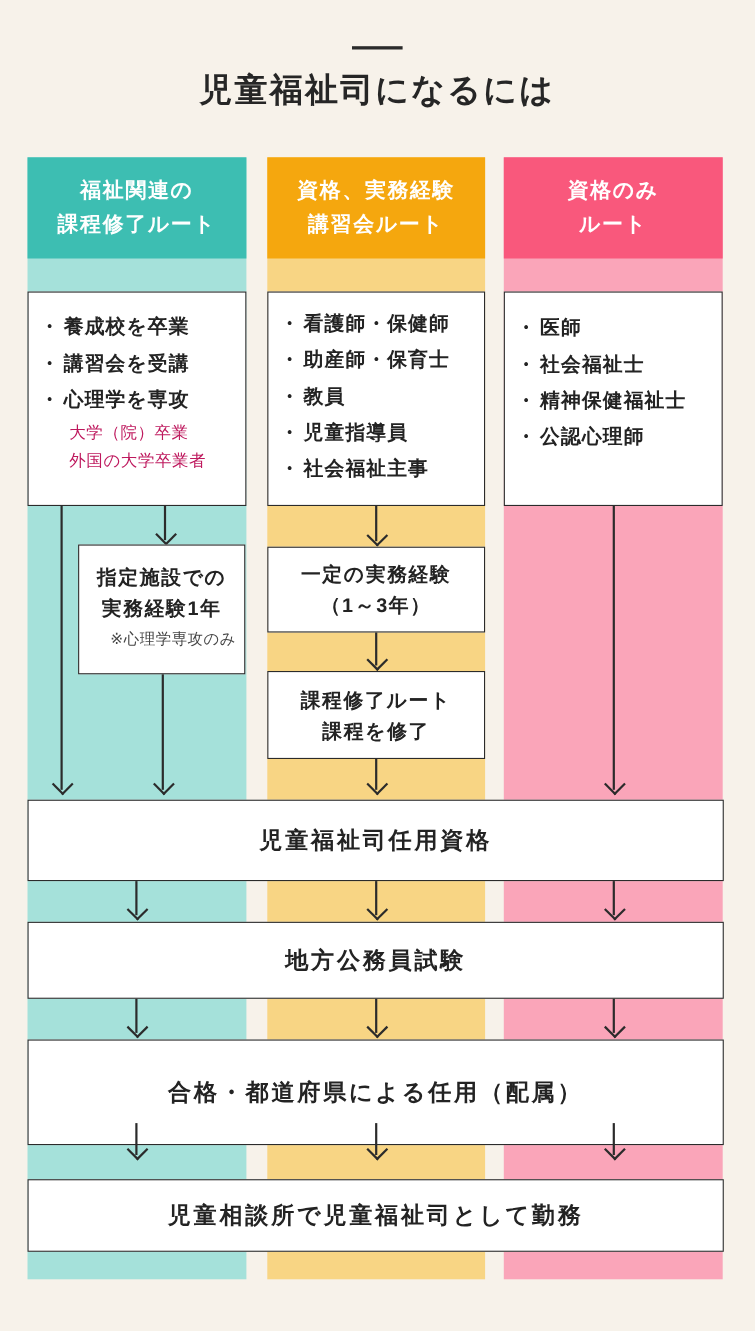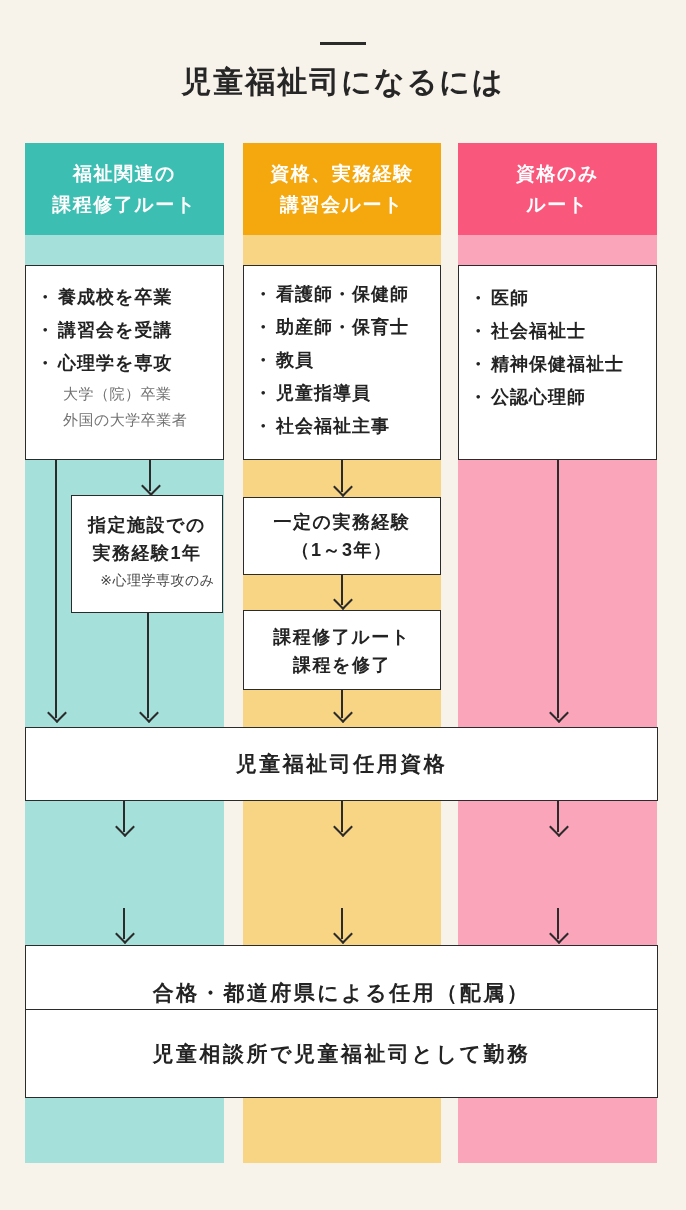--- a/index.html
+++ b/index.html
@@ -74,21 +74,21 @@
     white-space: nowrap;
     color: #232323;
   }
   .qitem::before { content: "・"; margin-right: 3px; }
   .qual-notes { padding-left: 27px; margin-top: 1px; }
   .qnote {
     font-size: 15px;
     font-weight: 400;
     line-height: 26px;
     letter-spacing: 0.5px;
-    color: #737373;
+    color: #be185d;
     white-space: nowrap;
   }
   .step-box {
     position: absolute;
     background: #ffffff;
     border: 1.5px solid var(--ink);
     text-align: center;
   }
   .step-line {
     font-size: 18px;
@@ -220,30 +220,33 @@
   <div class="arrow" style="left:549px; top:460px; height:263px;"></div>
 
   <div class="wide-box" style="top:727px; height:74px;">
     <span>児童福祉司任用資格</span>
   </div>
 
   <div class="arrow" style="left:115px; top:801px; height:36px;"></div>
   <div class="arrow" style="left:333px; top:801px; height:36px;"></div>
   <div class="arrow" style="left:549px; top:801px; height:36px;"></div>
 
+  <div class="wide-box" style="top:838px; height:70px;">
+    <span>地方公務員試験</span>
+  </div>
 
   <div class="arrow" style="left:115px; top:908px; height:36px;"></div>
   <div class="arrow" style="left:333px; top:908px; height:36px;"></div>
   <div class="arrow" style="left:549px; top:908px; height:36px;"></div>
 
   <div class="wide-box" style="top:945px; height:96px;">
     <span>合格・都道府県による任用（配属）</span>
   </div>
 
   <div class="arrow" style="left:115px; top:1021px; height:34px;"></div>
   <div class="arrow" style="left:333px; top:1021px; height:34px;"></div>
   <div class="arrow" style="left:549px; top:1021px; height:34px;"></div>
 
-  <div class="wide-box" style="top:1009px; height:89px;">
+  <div class="wide-box" style="top:1072px; height:66px;">
     <span>児童相談所で児童福祉司として勤務</span>
   </div>
 
 </div>
 
 </body></html>

